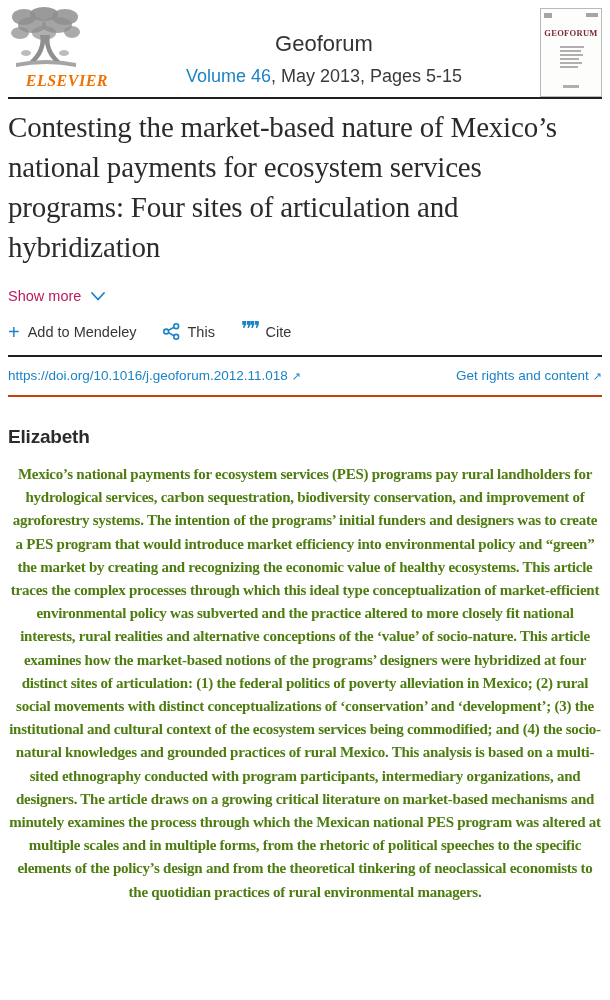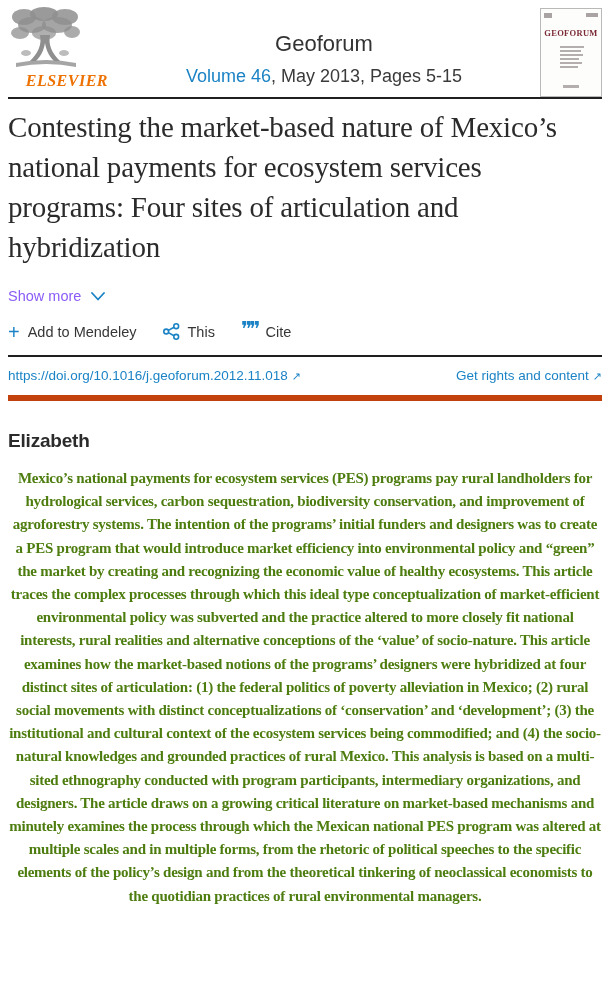--- a/index.html
+++ b/index.html
@@ -49,31 +49,31 @@
     font-family:"Liberation Serif", serif;
     font-size:29px; line-height:40px; font-weight:400; color:#2b2b2b;
     margin-top:8px; letter-spacing:-0.2px;
   }
   .author-row { margin-top:17px; display:inline-flex; align-items:center;
     border-bottom:2px solid #3d3d3d; padding-bottom:2px; }
   .author-name { font-size:14.5px; color:#363636; }
   .envelope { font-size:13px; color:#4a4a4a; margin-left:6px; }
 
   .show-more { margin-top:21px; display:flex; align-items:center; gap:10px;
-    font-size:14.5px; color:#8b5cf6; cursor:pointer; width:max-content; }
+    font-size:14.5px; color:#be185d; cursor:pointer; width:max-content; }
 
   .actions { margin-top:19px; display:flex; align-items:center; gap:26px;
     padding-bottom:15px; border-bottom:2px solid #1f1f1f; }
   .action { display:flex; align-items:center; gap:8px; font-size:14.5px; color:#363636; cursor:pointer; }
   .plus-glyph { color:#1b83c5; font-size:20px; font-weight:400; line-height:14px; }
   .cite-glyph { color:#1b83c5; font-size:21px; letter-spacing:-3px; line-height:10px;
     font-family:"DejaVu Sans", sans-serif; margin-top:-6px; }
 
   .doi-row { display:flex; justify-content:space-between; align-items:center;
-    padding:11px 0 12px 0; border-bottom:6px solid #c2410c; font-size:13.5px; }
+    padding:11px 0 12px 0; border-bottom:2px solid #c2410c; font-size:13.5px; }
   .ext-arrow { font-size:11px; margin-left:4px; }
 
   
   .abstract-heading { margin-top:29px; font-size:19px; font-weight:bold; color:#2b2b2b;
     font-family:"Liberation Sans", sans-serif; letter-spacing:-0.2px; }
   .abstract-text {
     margin-top:15px;
     font-family:"Liberation Serif", serif;
     font-size:15px; line-height:23.2px; color:#4d7c0f;
     font-weight:600; letter-spacing:-0.25px;

